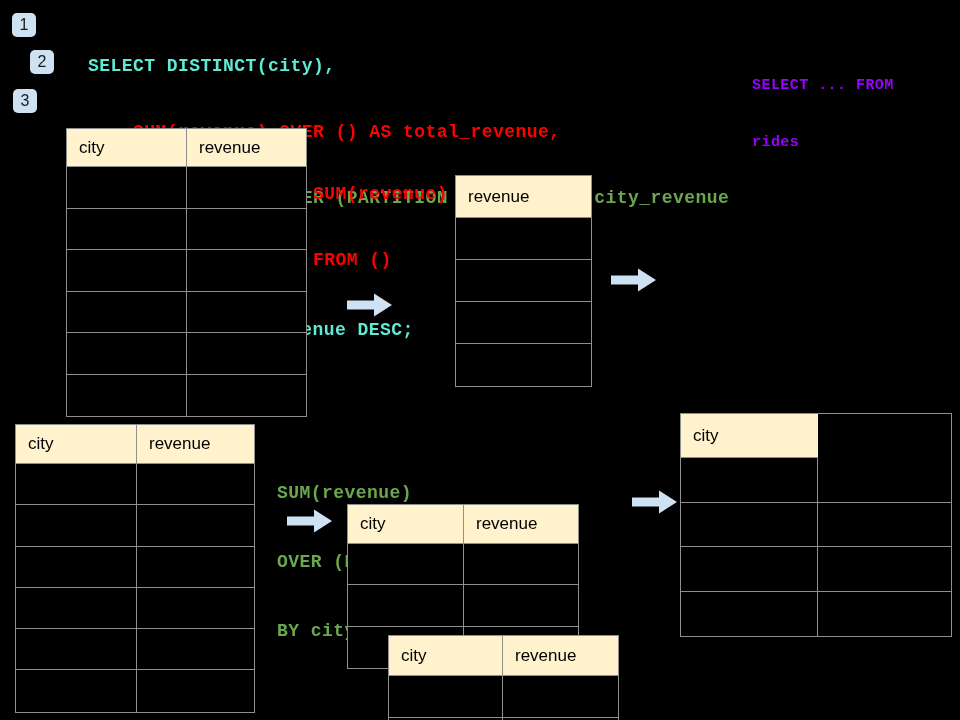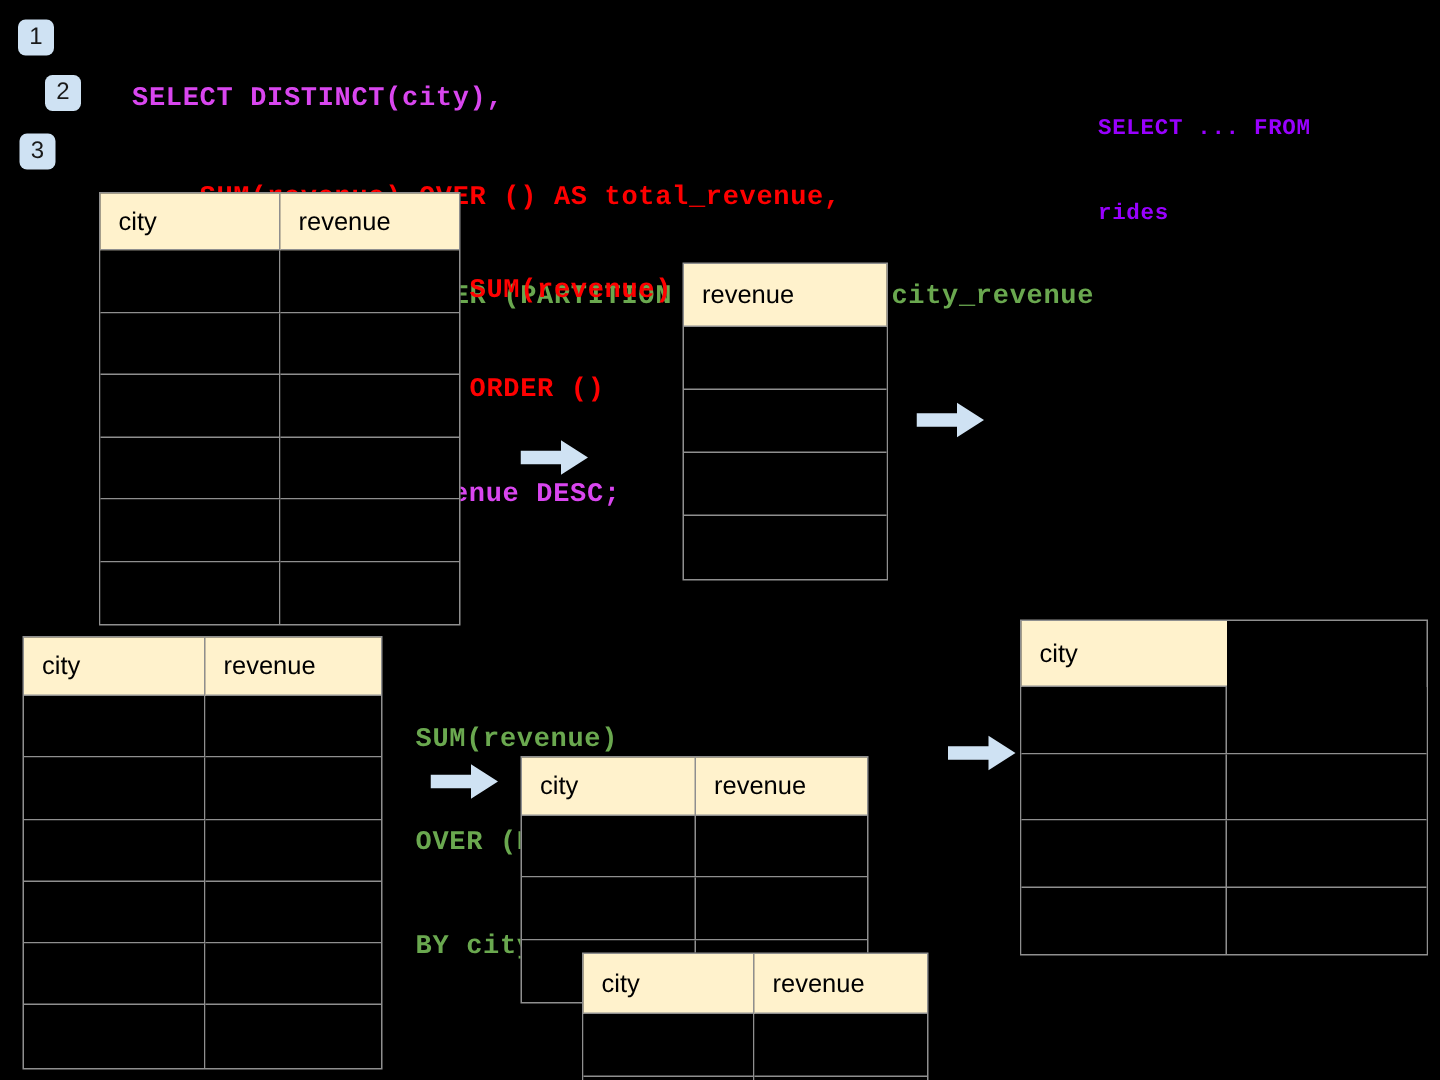--- a/index.html
+++ b/index.html
@@ -7,25 +7,25 @@
          font-family:"Liberation Sans",sans-serif;}
 
   
   .mono{font-family:"Liberation Mono","DejaVu Sans Mono",monospace;font-weight:bold;
         letter-spacing:0.45px;white-space:pre;}
   .code-block{position:absolute;left:88px;top:11px;font-size:18px;line-height:22px;}
   .code-line{display:block;}
   .ind-a{margin-left:45px;}
   .ind-b{margin-left:15px;}
   .ind-c{margin-left:22px;}
-  .c-purple{color:#d946ef;}
+  .c-purple{color:#5eead4;}
   .c-red{color:#ff0000;}
   .c-green{color:#6aa84f;}
 
-  .side-note{position:absolute;left:732px;top:38px;font-size:15px;line-height:19px;color:#9900ff;}
+  .side-note{position:absolute;left:752px;top:38px;font-size:15px;line-height:19px;color:#9900ff;}
 
   .label-total{position:absolute;left:313px;top:139px;font-size:18px;line-height:22px;color:#ff0000;}
   .label-partition{position:absolute;left:277px;top:436px;font-size:18px;line-height:23px;color:#6aa84f;}
 
   
   .badge{position:absolute;width:24px;height:24px;background:#cfe2f3;border-radius:5px;
          color:#1a1a1a;font-size:16px;display:flex;align-items:center;justify-content:center;}
   .badge1{left:12px;top:13px;}
   .badge2{left:30px;top:50px;}
   .badge3{left:13px;top:89px;}
@@ -76,21 +76,21 @@
     <span class="code-line c-purple ind-c">ORDER by city_revenue DESC;</span>
   </div>
 
   <div class="side-note mono">
     <span class="code-line">SELECT ... FROM</span>
     <span class="code-line">rides</span>
   </div>
 
   <div class="label-total mono">
     <span class="code-line">SUM(revenue)</span>
-    <span class="code-line">ORDER ()</span>
+    <span class="code-line">FROM ()</span>
   </div>
   <div class="label-partition mono">
     <span class="code-line">SUM(revenue)</span>
     <span class="code-line">OVER (PARTITION</span>
     <span class="code-line">BY city)</span>
   </div>
 
   <div class="tbl tbl-source-top">
       <div class="t-hdr">
         <div class="t-hcell" style="width: 120px;">city</div>

